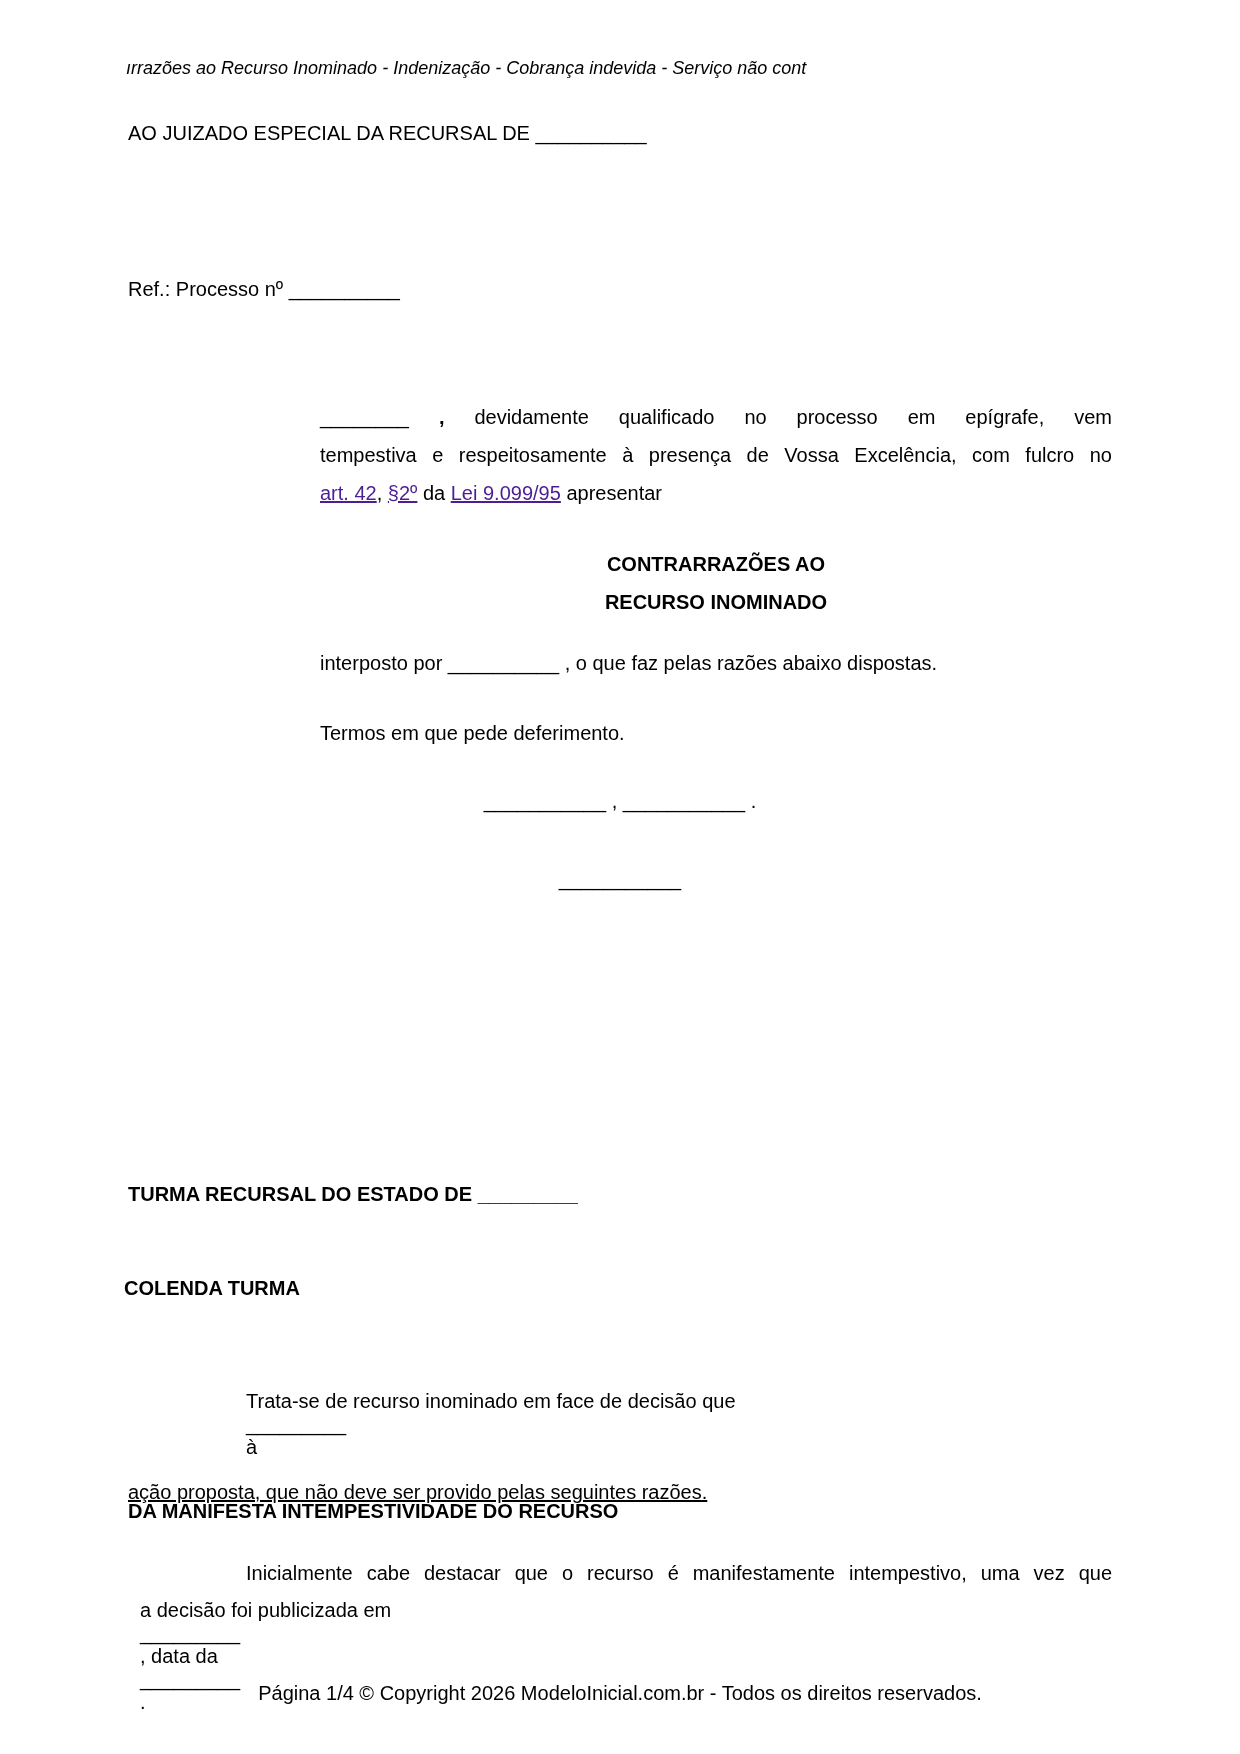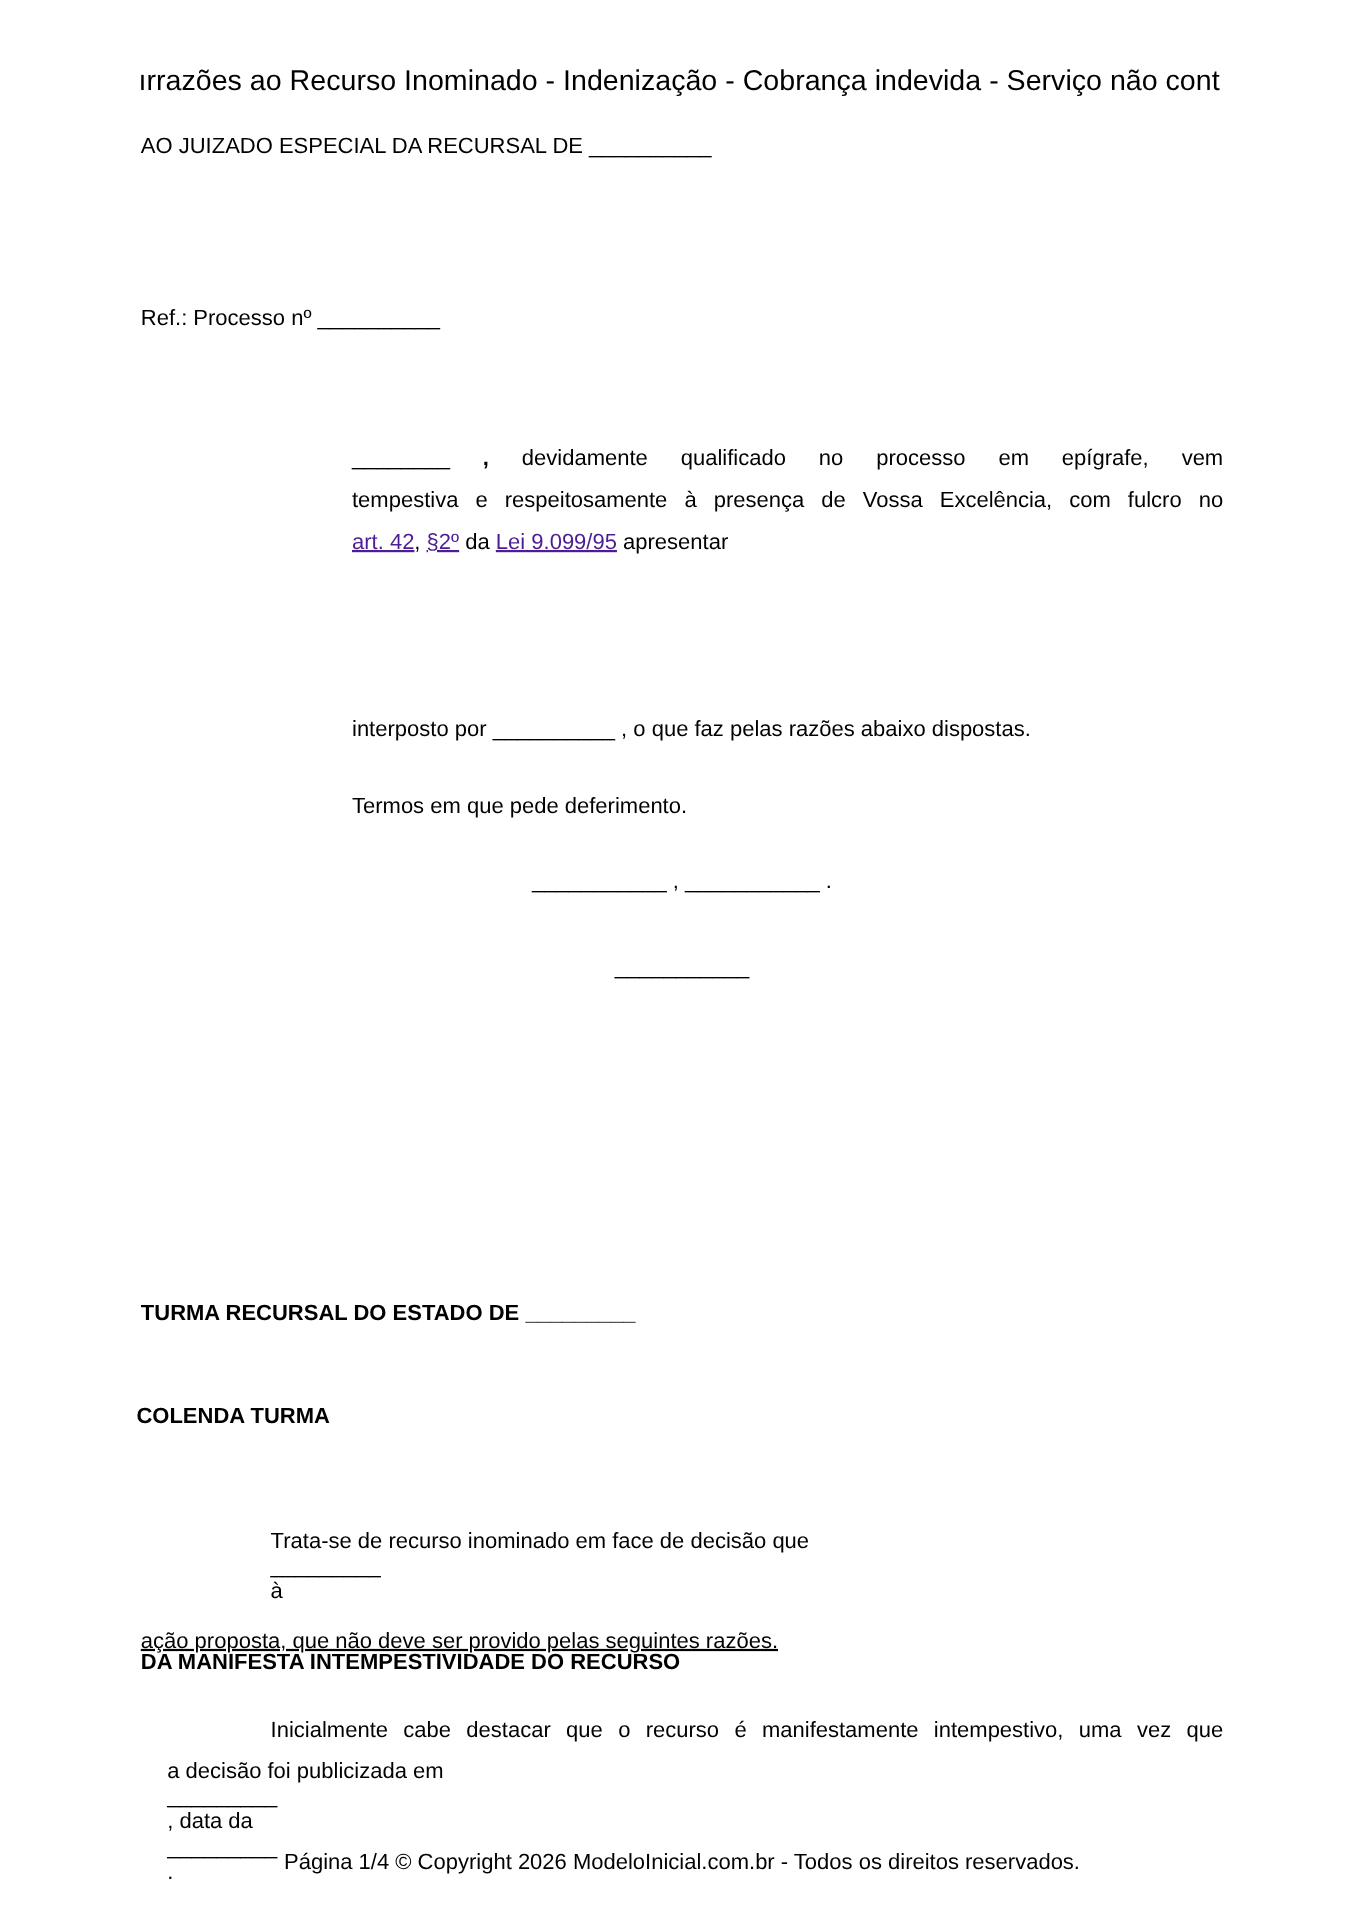--- a/index.html
+++ b/index.html
@@ -15,21 +15,21 @@
   .abs { position:absolute; }
   .b { font-weight:bold; }
   .nowrap { white-space:nowrap; }
   .center { text-align:center; }
   .jline { text-align:justify; text-align-last:justify; }
   .doclink { color:#4c1d95; text-decoration:underline; cursor:pointer; }
   .blank { white-space:nowrap; }
   .spacer { display:inline-block; }
   .flexline { display:flex; align-items:baseline;flex-direction:column; }
   .grow { flex:1 1 auto; }
-  .header-title { font-size:26px; }
+  .header-title { font-size:18px;font-style:italic; }
   .lh38 { line-height:38px; }
 </style>
 </head>
 <body>
 
 <div class="page">
 
   <div class="abs header-title nowrap" style="left:126px; top:58px;">ırrazões ao Recurso Inominado - Indenização - Cobrança indevida  - Serviço não cont</div>
 
   <div class="abs nowrap" style="left:128px; top:122px;">
@@ -49,20 +49,24 @@
       <span class="blank">________</span><span class="b"> , </span><span>devidamente qualificado no processo em epígrafe, vem</span>
     </div>
     <div class="jline">
       <span>tempestiva e respeitosamente à presença de Vossa Excelência, com fulcro no</span>
     </div>
     <div>
       <span class="doclink">art. 42</span><span>, </span><span class="doclink">§2º</span><span> da </span><span class="doclink">Lei 9.099/95</span><span> apresentar</span>
     </div>
   </div>
 
+  <div class="abs center b lh38" style="left:320px; top:545px; width:792px;">
+    <div>CONTRARRAZÕES AO</div>
+    <div>RECURSO INOMINADO</div>
+  </div>
 
   <div class="abs" style="left:320px; top:652px; width:792px;">
     <span>interposto por </span>
     <span class="blank">__________</span>
     <span> , o que faz pelas razões abaixo dispostas.</span>
   </div>
 
   <div class="abs" style="left:320px; top:722px;">Termos em que pede deferimento.</div>
 
   <div class="abs center" style="left:128px; top:790px; width:984px;">
@@ -87,21 +91,21 @@
       <span class="blank">_________</span>
       <span style="margin-left:28px;">à</span>
     </div>
     <div style="margin-top:22px;text-decoration:underline;">ação proposta, que não deve ser provido pelas seguintes razões.</div>
   </div>
 
   <div class="abs b" style="left:128px; top:1500px;">DA MANIFESTA INTEMPESTIVIDADE DO RECURSO</div>
 
   <div class="abs" style="left:128px; top:1562px; width:984px;">
     <div class="jline" style="text-indent:118px;">Inicialmente cabe destacar que o recurso é manifestamente intempestivo, uma vez que</div>
-    <div class="flexline" style="margin-top:14px;margin-left:12px;">
+    <div class="flexline" style="margin-top:14px;">
       <span>a decisão foi publicizada em</span>
       <span class="spacer" style="width:160px;"></span>
       <span class="blank">_________</span>
       <span>, data da</span>
       <span class="spacer" style="width:115px;"></span>
       <span class="blank">_________</span>
       <span style="margin-left:12px;">.</span>
     </div>
   </div>
 

